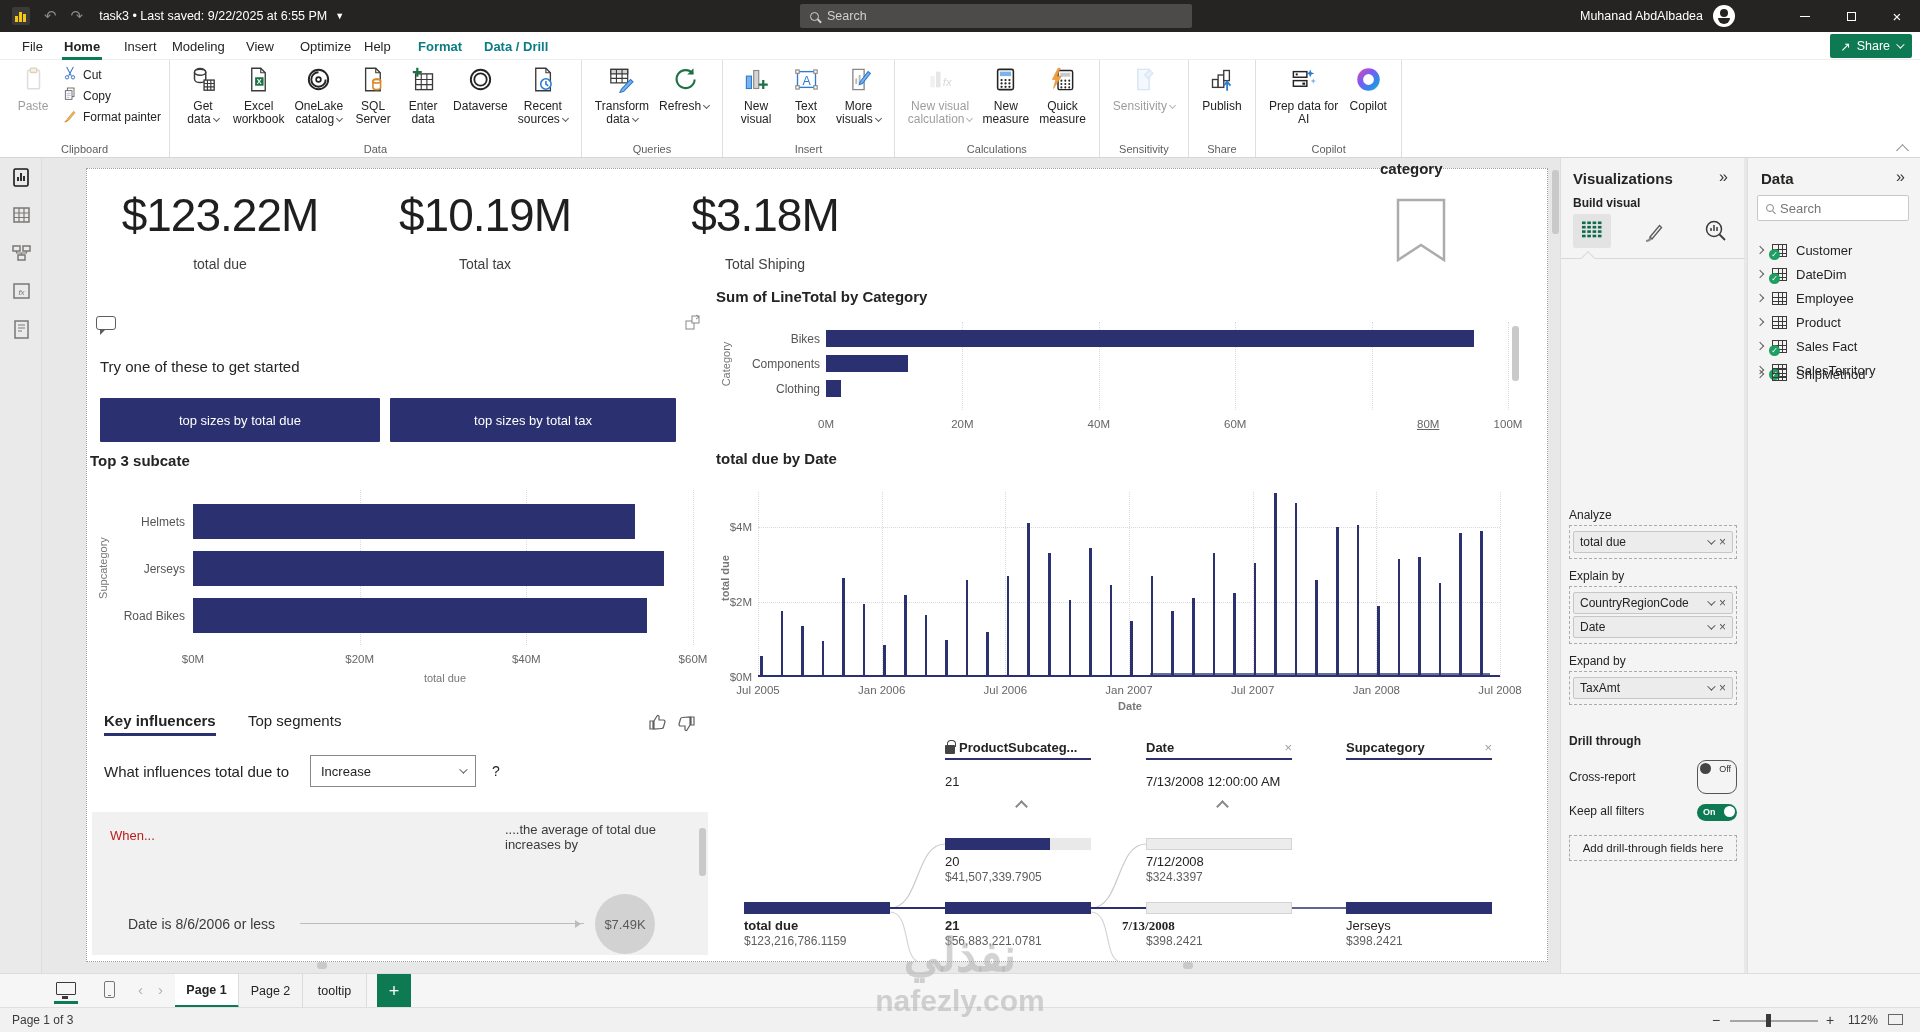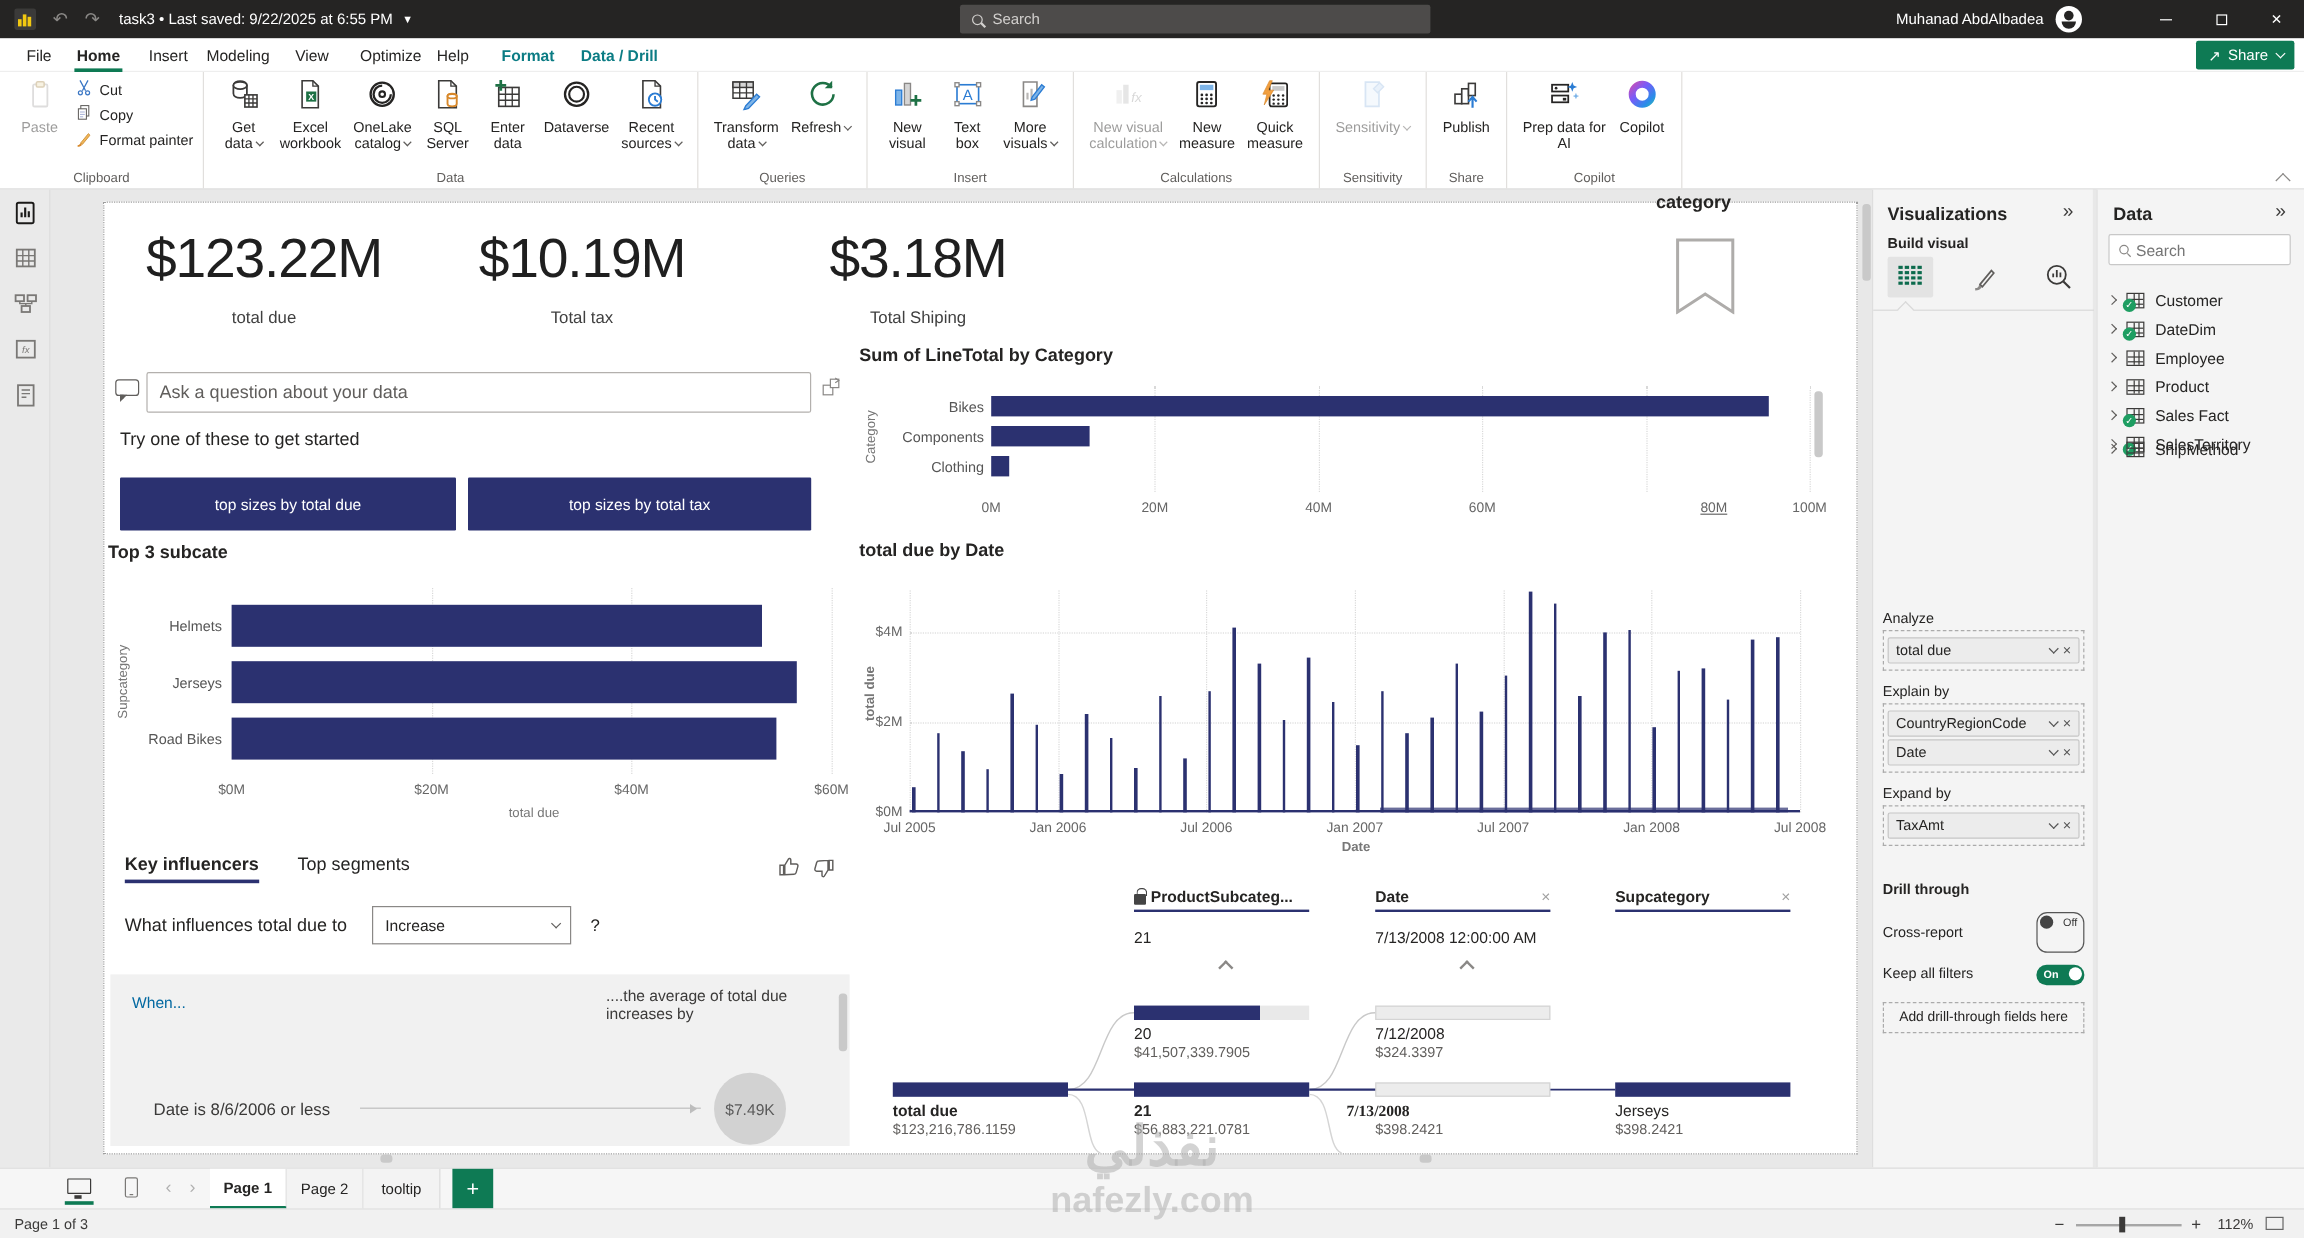--- a/index.html
+++ b/index.html
@@ -667,23 +667,20 @@
           <path d="M155 178 H210" fill="none" stroke="#2b3170" stroke-width="2"></path>
           <path d="M356 178 C386 178 381 114 411 114" fill="none" stroke="#c9c9c9" stroke-width="1.2"></path>
           <path d="M356 178 H411" fill="none" stroke="#2b3170" stroke-width="2"></path>
           <path d="M557 178 H611" fill="none" stroke="#2b3170" stroke-width="1.5"></path>
           <path d="M155 182 C175 182 168 225 182 231" fill="none" stroke="#d5d5d5" stroke-width="1.2"></path>
           <path d="M356 182 C376 182 369 225 383 231" fill="none" stroke="#d5d5d5" stroke-width="1.2"></path>
         </svg></div>
     </div>
 
   <span class="bubble abs" style="left:96px;top:316px"></span>
-  <div class="qnainput">
-    <input placeholder="Ask a question about your data" style="">
-  </div>
   <span class="abs" style="left:684px;top:314px">
     <svg width="18" height="18" viewBox="0 0 18 18">
         <rect x="2" y="7" width="8" height="8" fill="none" stroke="#8a8886"></rect>
         <rect x="8" y="2" width="7" height="7" fill="#fff" stroke="#8a8886"></rect>
         <path d="M12 1l3 2-3 2" fill="none" stroke="#8a8886"></path>
       </svg>
   </span>
   <div class="abs" style="left:100px;top:358px;font-size:15px;color:#252423">Try one of these to get started</div>
 
   <span class="kitab active" style="left:104px;top:712px">Key influencers</span>
@@ -698,21 +695,21 @@
         <path d="M2 9h3v8H2zM6 17V9l3-5c.5-1 2-.6 2 .5V8h4.5c1 0 1.7 1 1.4 2l-1.4 5c-.2.9-.9 1.5-1.8 1.5z" fill="none" stroke="#605e5c" stroke-width="1.2"></path>
       </svg>
   </span>
   <div class="abs" style="left:104px;top:763px;font-size:15px;color:#252423">What influences total due to</div>
   <div class="kidrop">
     <span>Increase</span>
       <span class="chev" style="color:#605e5c"></span>
   </div>
   <div class="abs" style="left:492px;top:763px;font-size:14px;color:#252423">?</div>
   <div class="kipanel"></div>
-  <div class="abs" style="left:110px;top:828px;font-size:13px;color:#0369a1;z-index:2">When...</div>
+  <div class="abs" style="left:110px;top:828px;font-size:13px;color:#b91c1c;z-index:2">When...</div>
   <div class="abs" style="left:505px;top:822px;font-size:13px;color:#3b3a39;width:176px;z-index:2">
     <div>....the average of total due</div>
     <div>increases by</div>
   </div>
   <div class="abs" style="left:128px;top:916px;font-size:14px;color:#3b3a39;z-index:2">Date is 8/6/2006 or less</div>
   <div class="kiarrow"></div>
   <div class="kicircle">
       <span>$7.49K</span>
     </div>
   <div class="thumb-sb" style="left:699px;top:828px;width:7px;height:48px"></div>

